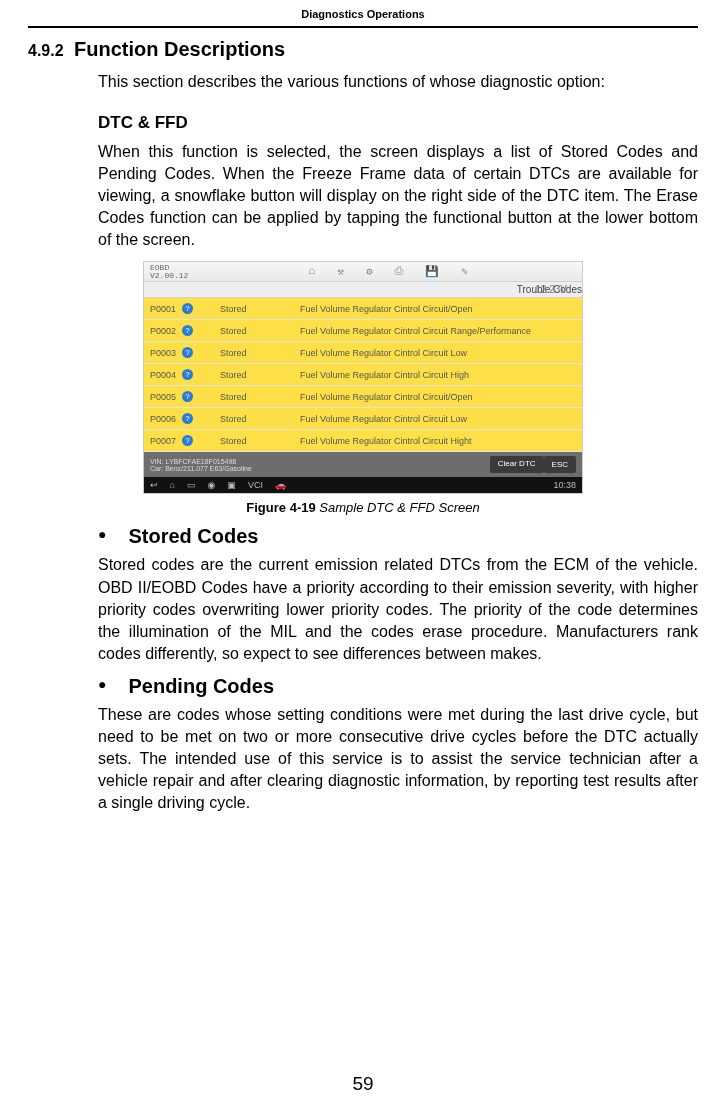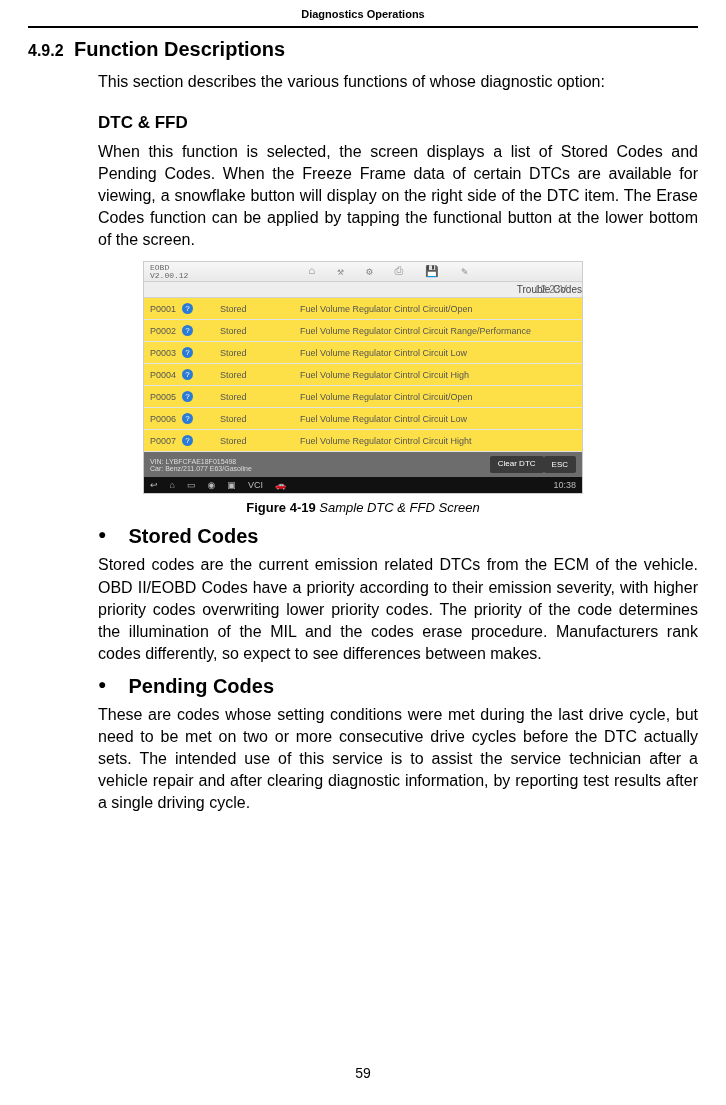--- a/index.html
+++ b/index.html
@@ -125,24 +125,24 @@
     display:flex;
     align-items:flex-start;
     gap: 22px;
     margin-bottom: 6px;
     margin-top: 2px;
   }
   .bullet-dot { font-size: 14px; line-height:1.4; }
   .bullet-label { font-weight:bold; font-size:20px;text-align:right; }
   .pagenum {
     position:absolute;
-    bottom:24px;
+    bottom:10px;
     left:0; right:0;
     text-align:center;
-    font-size:14px;
+    font-size:19px;
   }
 </style>
 </head>
 <body>
 
 <div class="header-row">
   <span>Diagnostics Operations</span>
 </div>
 <hr class="topline">
 

